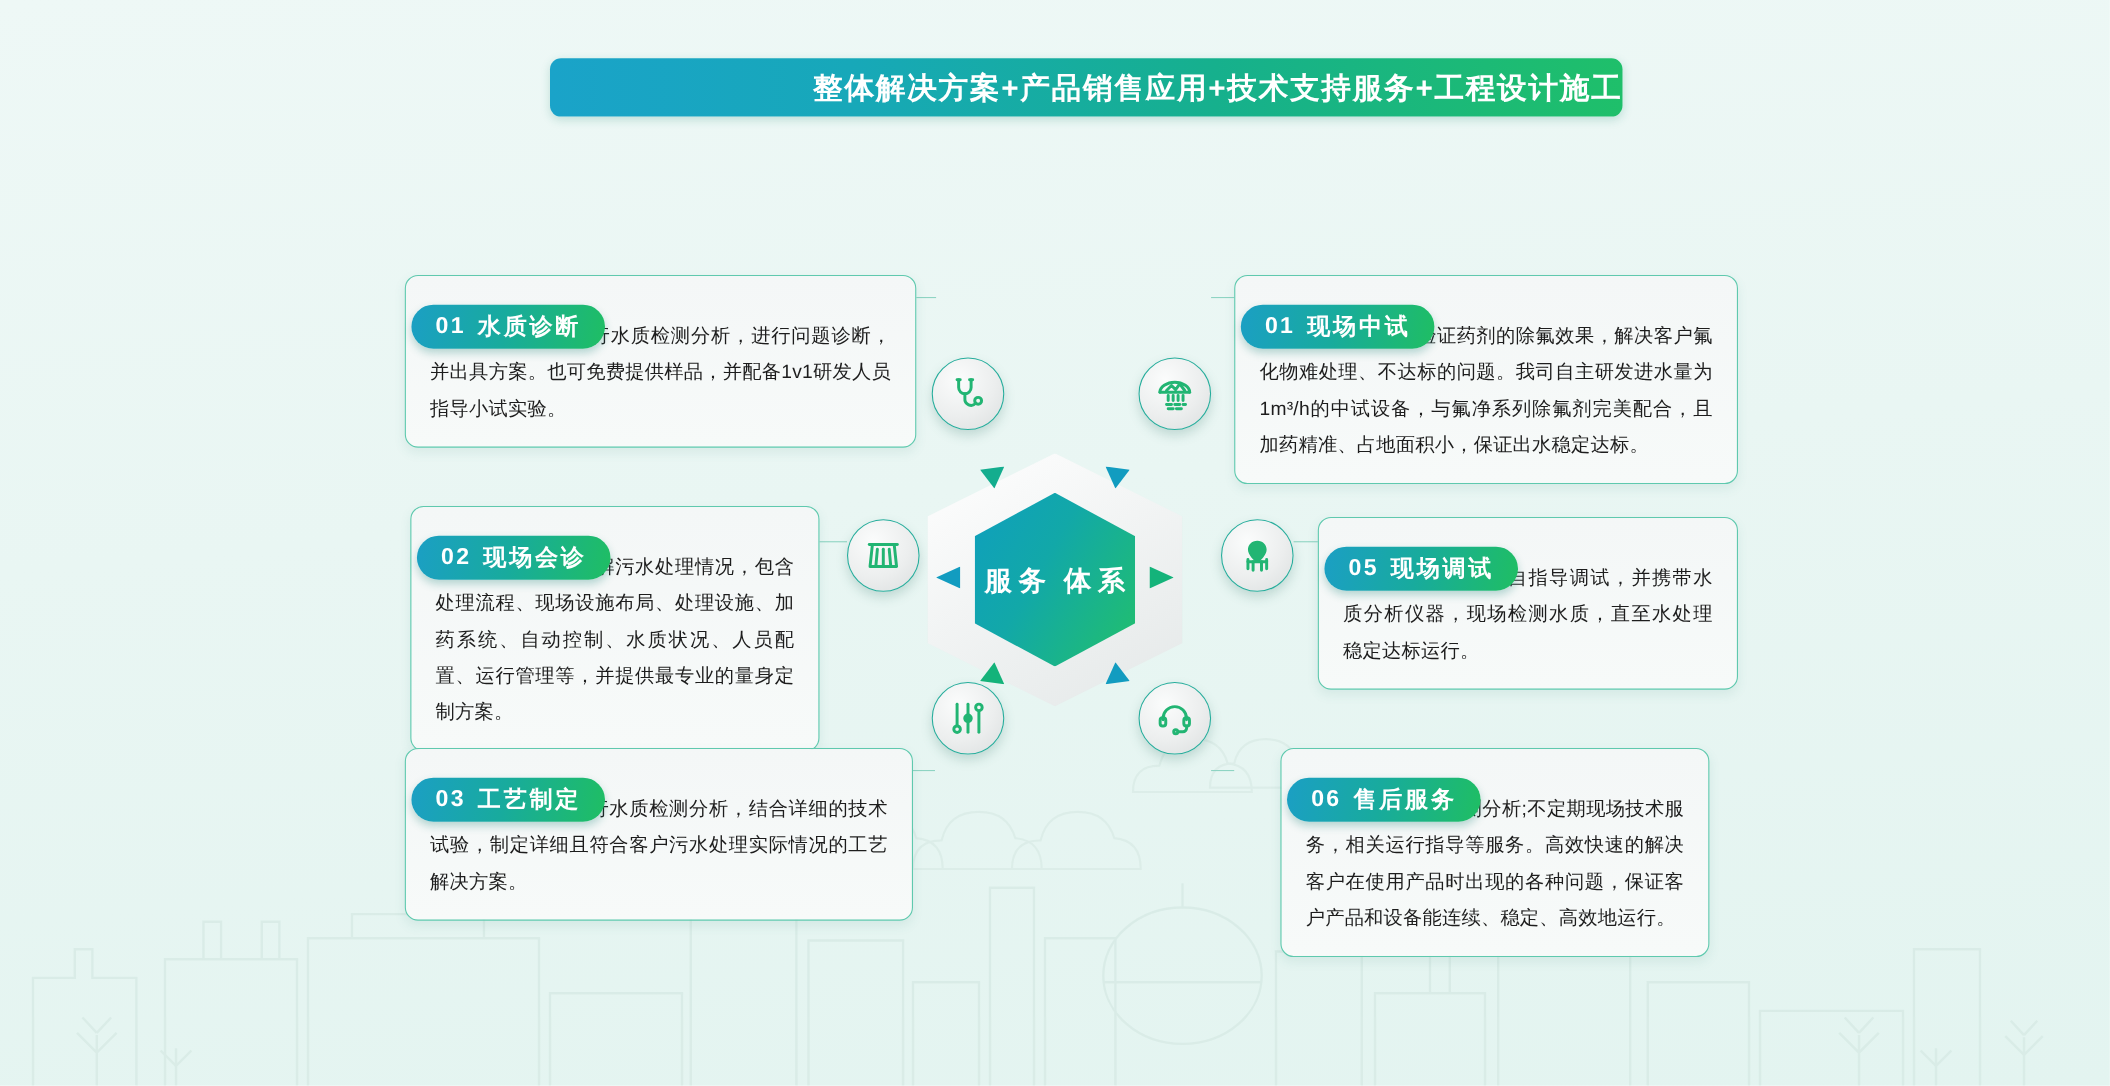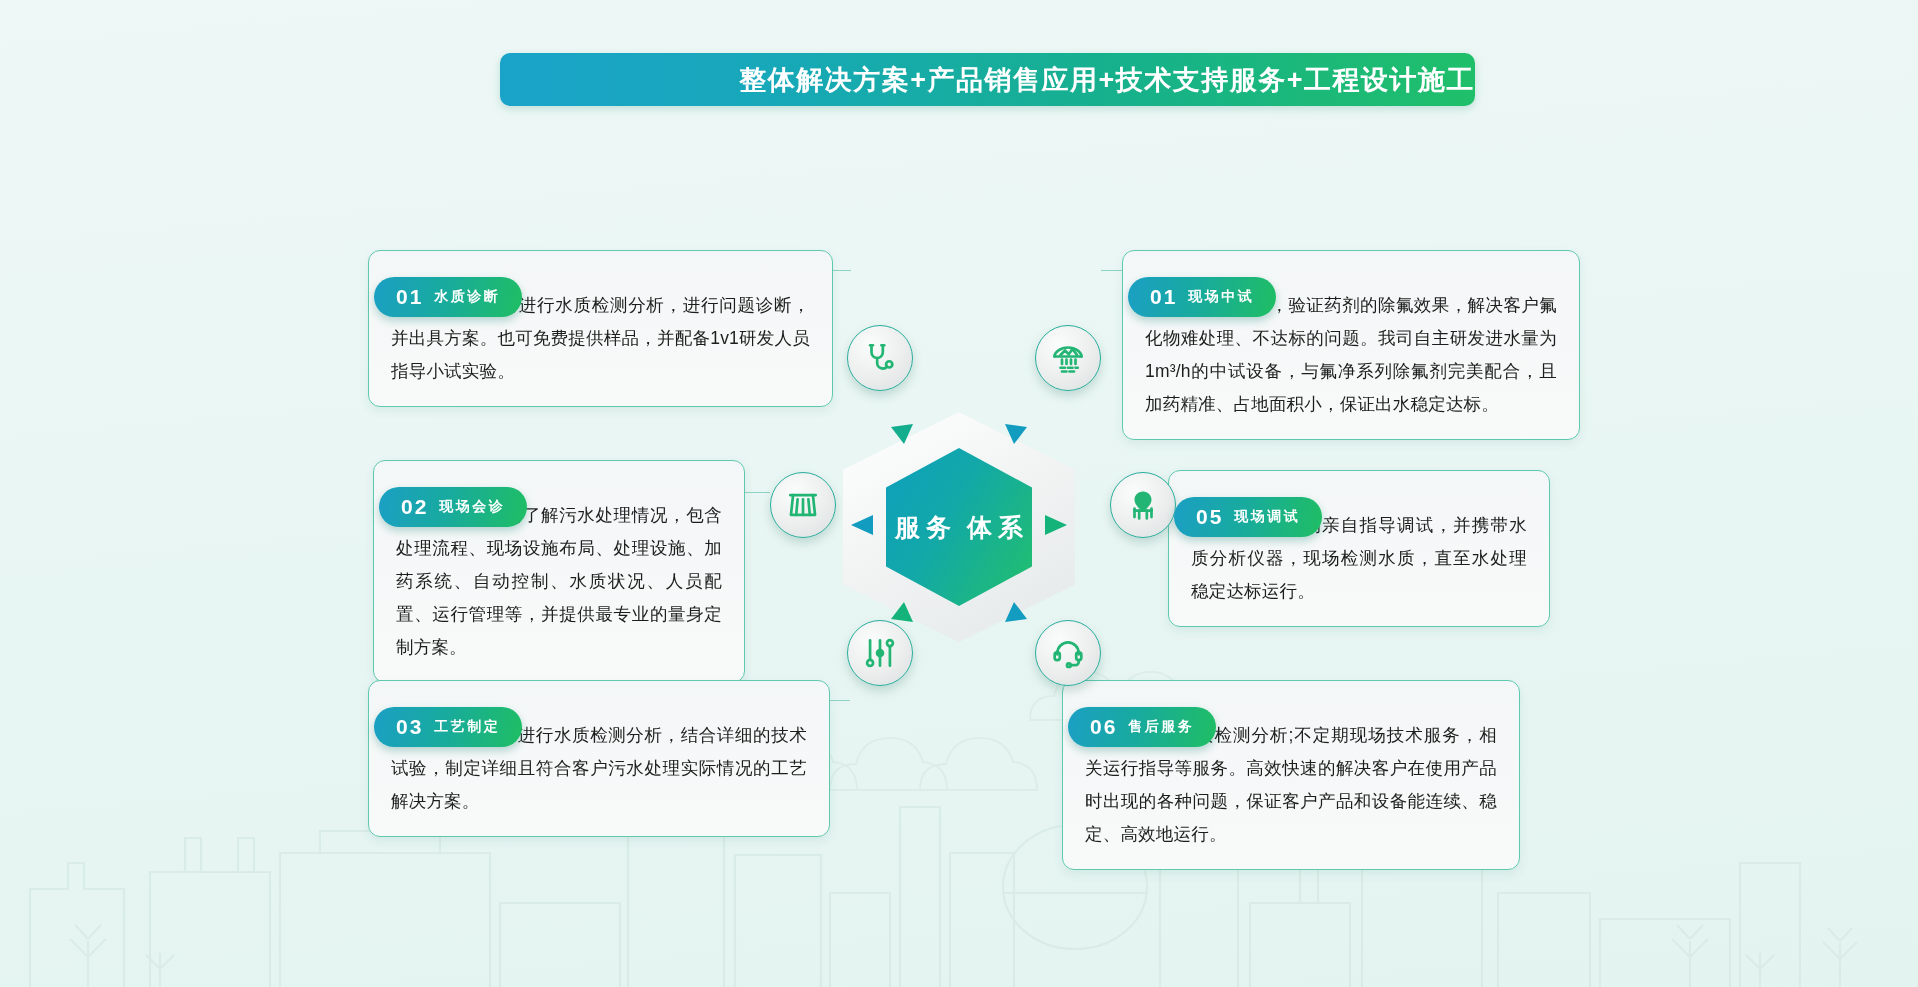--- a/index.html
+++ b/index.html
@@ -39,29 +39,29 @@
   }
   .card-tag {
     position: absolute; top: -20px; left: 6px; z-index: 3;
     height: 40px; border-radius: 20px; padding: 0 22px;
     display: flex; align-items: center; gap: 11px;
     background: linear-gradient(100deg, #1b9fc4 0%, #18ab9d 48%, #1fbe63 100%);
     box-shadow: 0 4px 8px rgba(25,130,120,.30);
     margin-top: 47px;
   }
   .card-tag .num { color:#fff; font-size:21px; font-weight:bold; letter-spacing:2px; }
-  .card-tag .nm  { color:#fff; font-size:14px; font-weight:bold; letter-spacing:2.5px; }
+  .card-tag .nm  { color:#fff; font-size:21px; font-weight:bold; letter-spacing:2.5px; }
 
   
   #card-01 { left: 368px; top: 250px; width: 465px; }
   #card-02 { left: 373px; top: 460px; width: 372px; }
   #card-03 { left: 368px; top: 680px; width: 462px; }
   #card-04 { left: 1122px; top: 250px; width: 458px; }
-  #card-05 { left: 1168px; top: 470px; width: 382px; }
-  #card-06 { left: 1062px; top: 680px; width: 458px; }
+  #card-05 { left: 1198px; top: 470px; width: 382px; }
+  #card-06 { left: 1164px; top: 680px; width: 390px; }
   #card-04 .card-tag, #card-05 .card-tag, #card-06 .card-tag { left: 6px; }
 
   
   #hub { position: absolute; left: 843px; top: 412px; width: 232px; height: 230px; }
   .hex {
     position: absolute; inset: 0;
     clip-path: polygon(50% 0%, 100% 25%, 100% 75%, 50% 100%, 0% 75%, 0% 25%);
   }
   .hex-outer {
     background: linear-gradient(150deg,#ffffff 0%, #f2f4f4 45%, #e4e8e8 100%);

